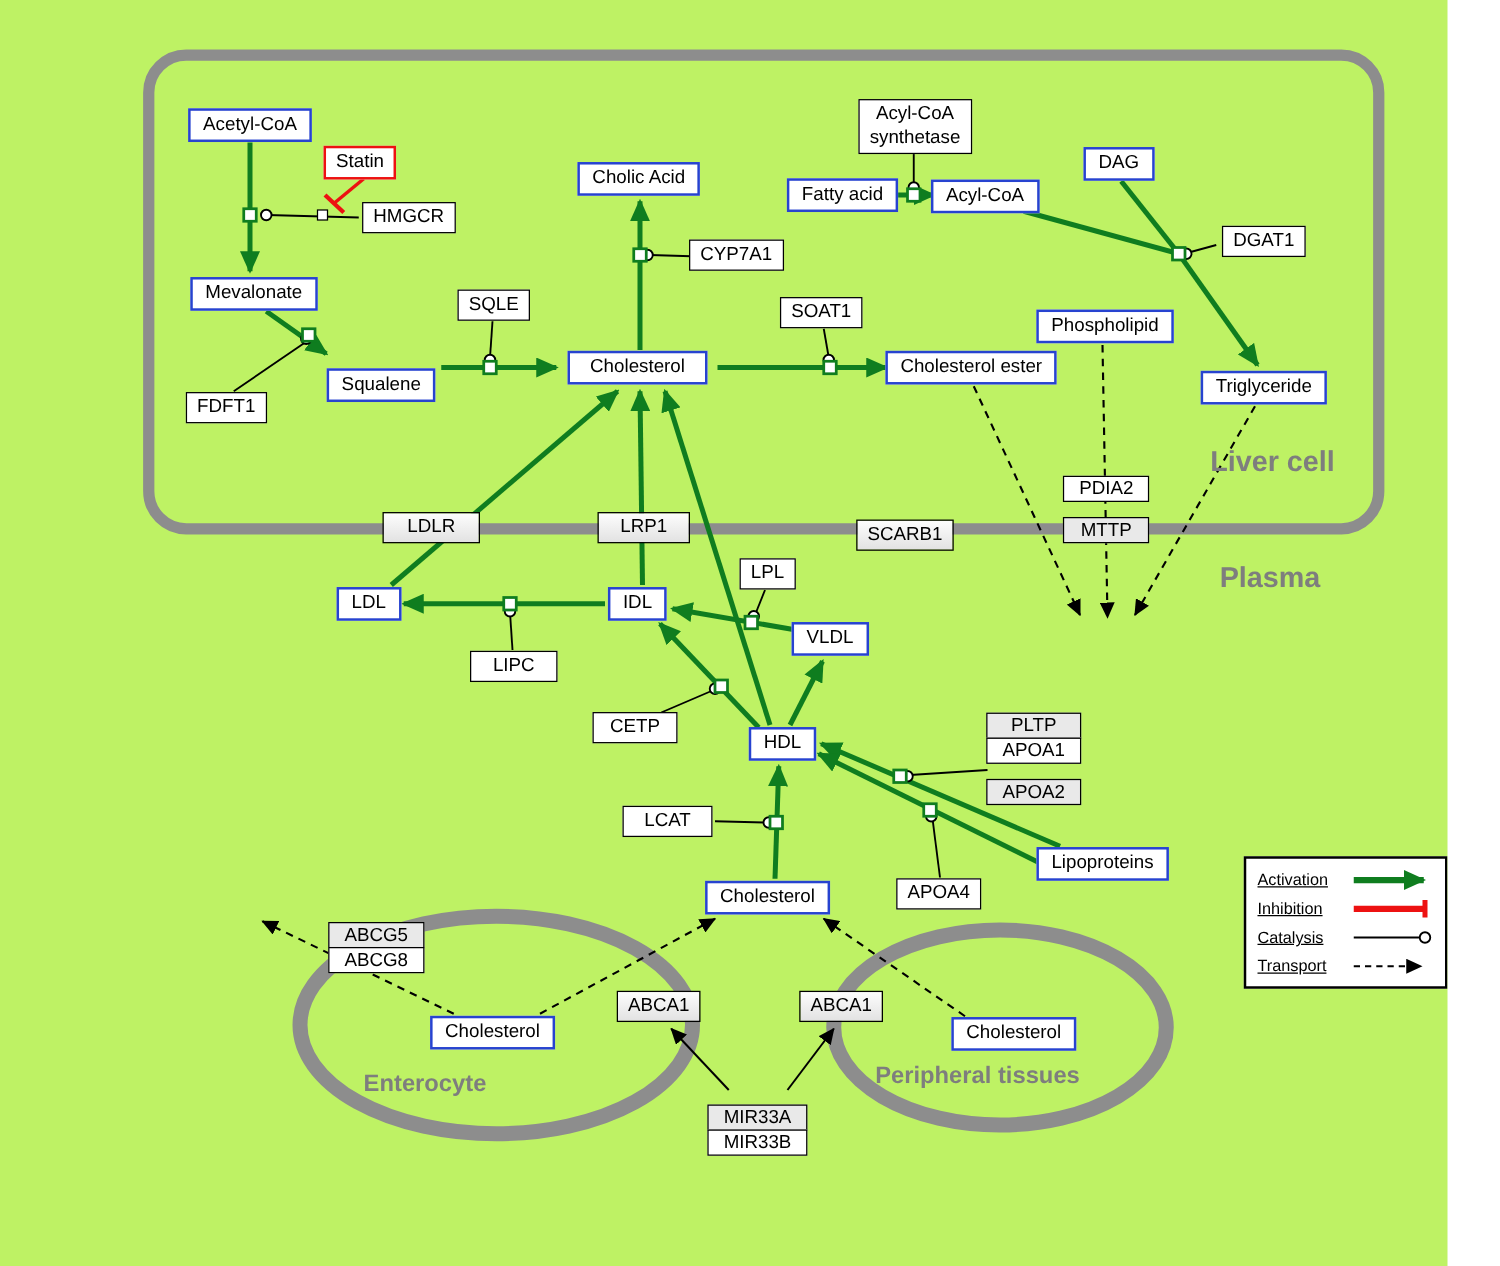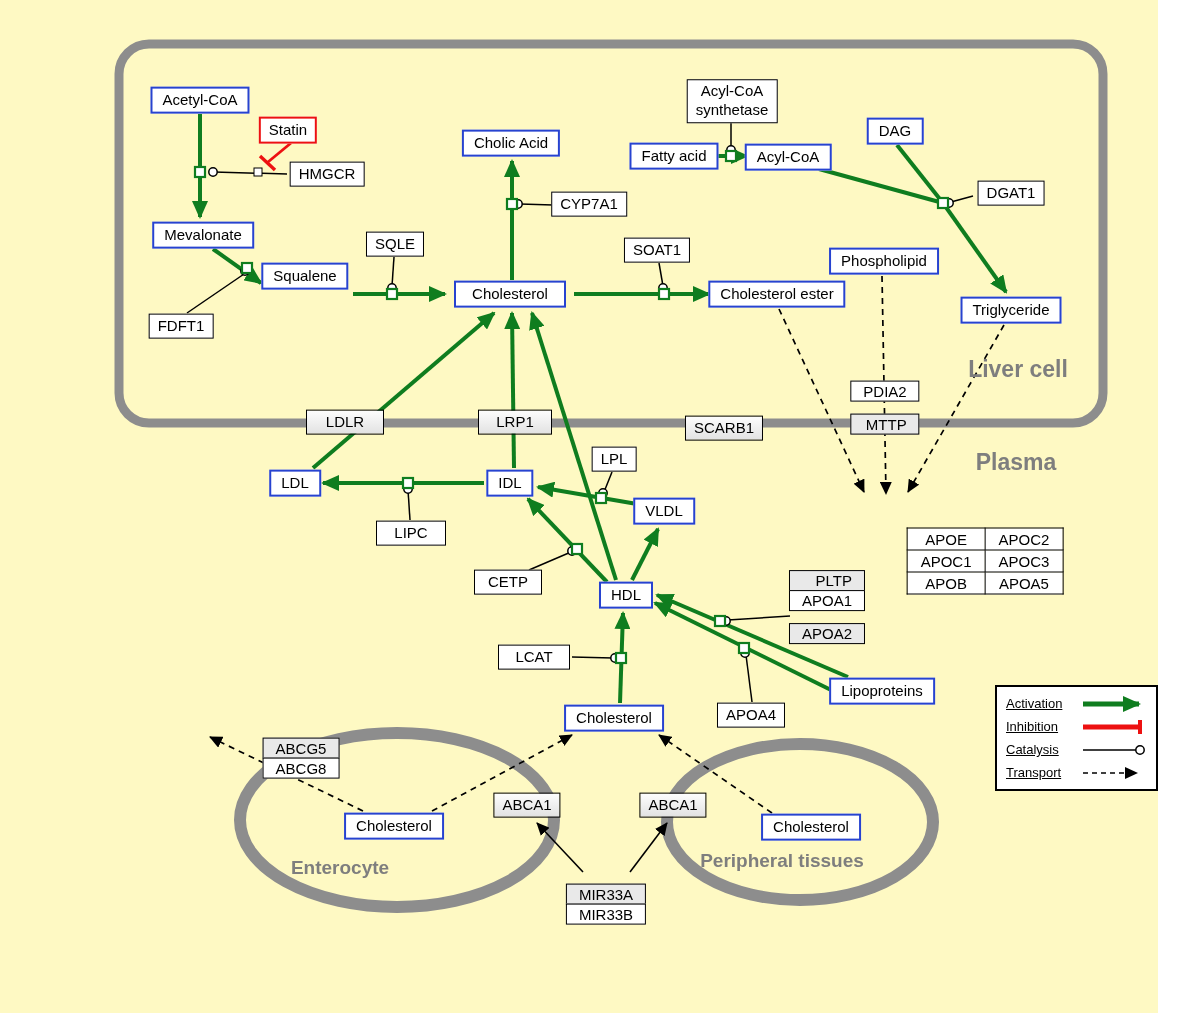--- a/index.html
+++ b/index.html
@@ -1,27 +1,27 @@
 <!DOCTYPE html>
 <html><head>
 <meta charset="utf-8">
 <style>
   html,body{margin:0;padding:0;background:#fff;}
-  .stage{position:relative;width:1158px;height:1013px;background:#fef9c3;
+  .stage{position:relative;width:1158px;height:1013px;background:#bef264;
          font-family:"Liberation Sans",sans-serif;overflow:hidden;}
   svg.canvas{position:absolute;left:0;top:0;}
   .node{position:absolute;transform:translate(-50%,-50%);background:#fff;
         border:1.4px solid #000;padding:2px 8px;font-size:15px;line-height:1.25;
         white-space:nowrap;text-align:center;color:#000;box-sizing:border-box;}
   .met{border:2.6px solid #2743d0;padding:2px 10px;}
   .red{border:2.6px solid #ed1111;}
   .grad{background:linear-gradient(180deg,#fdfdfd 0%,#e2e2e2 100%);}
   .twoline{white-space:pre-line;}
   .stack{position:absolute;transform:translate(-50%,-50%);display:flex;
-         flex-direction:column;font-size:15px;text-align:right;}
+         flex-direction:column;font-size:15px;text-align:center;}
   .srow{border:1.2px solid #000;padding:1px 12px;background:#fff;margin-top:-1.2px;
         white-space:nowrap;}
   .srow.g{background:#e9e9e9;margin-top:12px;}
   .apotable{position:absolute;transform:translate(-50%,-50%);border-collapse:collapse;
             font-size:15px;}
   .apotable td{border:1.2px solid #000;padding:2px 13px;background:#fff;text-align:center;}
   .region{position:absolute;transform:translate(-50%,-50%);font-weight:bold;color:#7e7e7e;
           white-space:nowrap;}
   .region.big{font-size:23px;}
   .region.small{font-size:19px;}
@@ -134,21 +134,21 @@
       <rect x="596" y="493" width="10" height="10"></rect>
         <rect x="572" y="544" width="10" height="10"></rect>
       <rect x="715" y="616" width="10" height="10"></rect>
         <rect x="739" y="643" width="10" height="10"></rect>
       <rect x="616" y="653" width="10" height="10"></rect>
     </g>
   </svg>
 
   <div class="node met" style="left:200px;top:100px">Acetyl-CoA</div>
   <div class="node met" style="left:203px;top:235px">Mevalonate</div>
-  <div class="node met" style="left:305px;top:276px">Squalene</div>
+  <div class="node met" style="left:305px;top:308px">Squalene</div>
   <div class="node met" style="left:510px;top:294px;min-width:112px">Cholesterol</div>
   <div class="node met" style="left:511px;top:143px">Cholic Acid</div>
   <div class="node met" style="left:674px;top:156px">Fatty acid</div>
   <div class="node met" style="left:788px;top:157px">Acyl-CoA</div>
   <div class="node met" style="left:895px;top:131px;min-width:52px">DAG</div>
   <div class="node met" style="left:884px;top:261px">Phospholipid</div>
   <div class="node met" style="left:777px;top:294px">Cholesterol ester</div>
   <div class="node met" style="left:1011px;top:310px">Triglyceride</div>
   <div class="node met" style="left:295px;top:483px;min-width:44px">LDL</div>
   <div class="node met" style="left:510px;top:483px;min-width:44px">IDL</div>
@@ -191,36 +191,20 @@
   <div class="stack" style="left:827px;top:601px">
     <div class="srow g">PLTP</div>
     <div class="srow">APOA1</div>
     <div class="srow g">APOA2</div>
   </div>
   <div class="stack" style="left:606px;top:898px">
     <div class="srow g">MIR33A</div>
     <div class="srow">MIR33B</div>
   </div>
 
-  <table class="apotable" style="left:985px;top:561px">
-    <tbody>
-        <tr>
-      <td>APOE</td>
-      <td>APOC2</td>
-    </tr>
-    <tr>
-      <td>APOC1</td>
-      <td>APOC3</td>
-    </tr>
-    <tr>
-      <td>APOB</td>
-      <td>APOA5</td>
-    </tr>
-  </tbody>
-    </table>
 
   <div class="region big" style="left:1018px;top:369px">Liver cell</div>
   <div class="region big" style="left:1016px;top:462px">Plasma</div>
   <div class="region small" style="left:340px;top:868px">Enterocyte</div>
   <div class="region small" style="left:782px;top:861px">Peripheral tissues</div>
 
   <div class="legend" style="left:995px;top:685px;width:163px;height:106px">
     <div class="lrow">
       <span class="llabel">Activation</span>
       <svg width="66" height="16">

